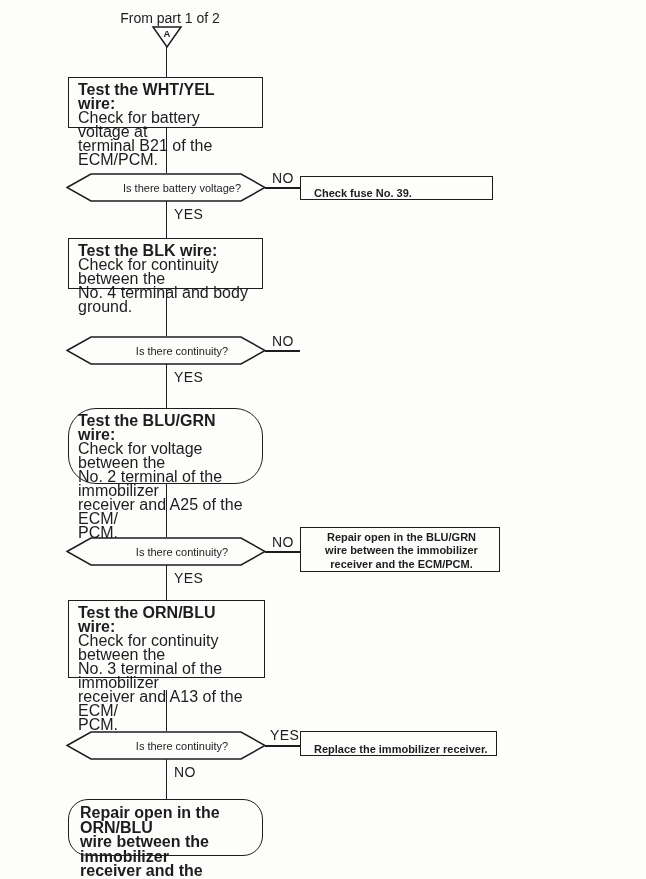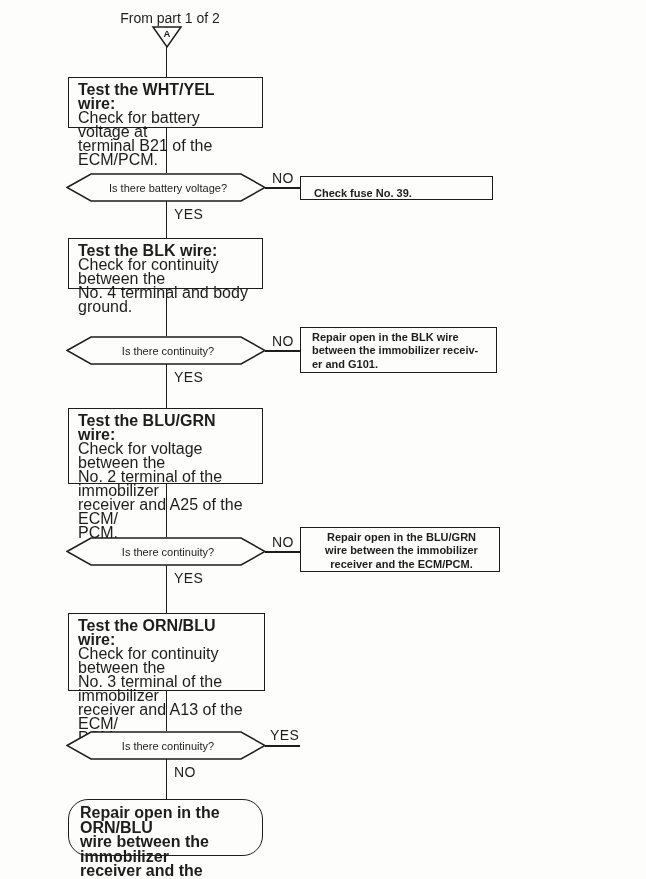--- a/index.html
+++ b/index.html
@@ -31,21 +31,21 @@
     border:1.6px solid var(--ink);
     background:var(--paper);
     font-weight:bold;
     font-size:11px;
   }
   .abox.single{display:flex;align-items:flex-end;padding-left:13px;}
   .abox.multi{padding:3px 8px 2px 11px;line-height:13.4px;}
   .decision{position:absolute;width:200px;height:29px;}
   .decision svg{position:absolute;left:0;top:0;}
   .decision .q{
-    position:absolute;left:2px;top:0;width:100%;height:100%;
+    position:absolute;left:16px;top:0;width:100%;height:100%;
     display:flex;align-items:center;justify-content:center;
     font-size:11px;
   }
   .vline{position:absolute;width:1.5px;background:var(--ink);}
   .hline{position:absolute;height:1.5px;background:var(--ink);}
   .lbl{position:absolute;font-size:14px;letter-spacing:.4px;}
   .note{position:absolute;font-size:14px;}
   .bold{font-weight:bold;}
 </style>
 </head>
@@ -102,60 +102,60 @@
 
   <div class="decision" style="left:66px;top:336px;">
     <svg width="200" height="29" viewBox="0 0 200 29">
       <polygon points="1,14.5 25,1 175,1 199,14.5 175,28 25,28" fill="#fdfdfc" stroke="#1d1d1d" stroke-width="1.5"></polygon>
     </svg>
     <span class="q">Is there continuity?</span>
   </div>
   <div class="lbl" style="left:272px;top:333px;">NO</div>
   <div class="lbl" style="left:174px;top:369px;">YES</div>
 
-  <div class="abox multi txt" style="left:300px;top:327px;width:197px;height:46px;">Repair open in the BLK wire
-between the immobilizer receiv-
-er and G101.</div>
 
-  <div class="pbox" style="left:68px;top:408px;width:195px;height:76px;">
+  <div class="pbox" style="left:68px;top:408px;width:195px;height:76px;border-radius:28px;">
     <span class="title">Test the BLU/GRN wire:</span>
     <span class="txt">Check for voltage between the
 No. 2 terminal of the immobilizer
 receiver and A25 of the ECM/
 PCM.</span>
   </div>
 
   <div class="decision" style="left:66px;top:537px;">
     <svg width="200" height="29" viewBox="0 0 200 29">
       <polygon points="1,14.5 25,1 175,1 199,14.5 175,28 25,28" fill="#fdfdfc" stroke="#1d1d1d" stroke-width="1.5"></polygon>
     </svg>
     <span class="q">Is there continuity?</span>
   </div>
   <div class="lbl" style="left:272px;top:534px;">NO</div>
   <div class="lbl" style="left:174px;top:570px;">YES</div>
 
   <div class="abox multi txt" style="left:300px;top:527px;width:200px;height:45px;text-align:center;">Repair open in the BLU/GRN
 wire between the immobilizer
 receiver and the ECM/PCM.</div>
 
-  <div class="pbox" style="left:68px;top:613px;width:197px;height:78px;">
+  <div class="pbox" style="left:68px;top:600px;width:197px;height:78px;">
     <span class="title">Test the ORN/BLU wire:</span>
     <span class="txt">Check for continuity between the
 No. 3 terminal of the immobilizer
 receiver and A13 of the ECM/
 PCM.</span>
   </div>
 
   <div class="decision" style="left:66px;top:731px;">
     <svg width="200" height="29" viewBox="0 0 200 29">
       <polygon points="1,14.5 25,1 175,1 199,14.5 175,28 25,28" fill="#fdfdfc" stroke="#1d1d1d" stroke-width="1.5"></polygon>
     </svg>
     <span class="q">Is there continuity?</span>
   </div>
   <div class="lbl" style="left:270px;top:727px;">YES</div>
   <div class="lbl" style="left:174px;top:764px;">NO</div>
 
+  <div class="abox single" style="left:300px;top:731px;width:197px;height:25px;">
+    <span class="txt">Replace the immobilizer receiver.</span>
+  </div>
 
   <div class="pbox bold txt" style="left:68px;top:799px;width:195px;height:57px;line-height:14.5px;padding-top:6px;padding-left:11px;border-radius:20px;">Repair open in the ORN/BLU
 wire between the immobilizer
 receiver and the ECM/PCM.</div>
 
 </div>
 
 </body></html>

